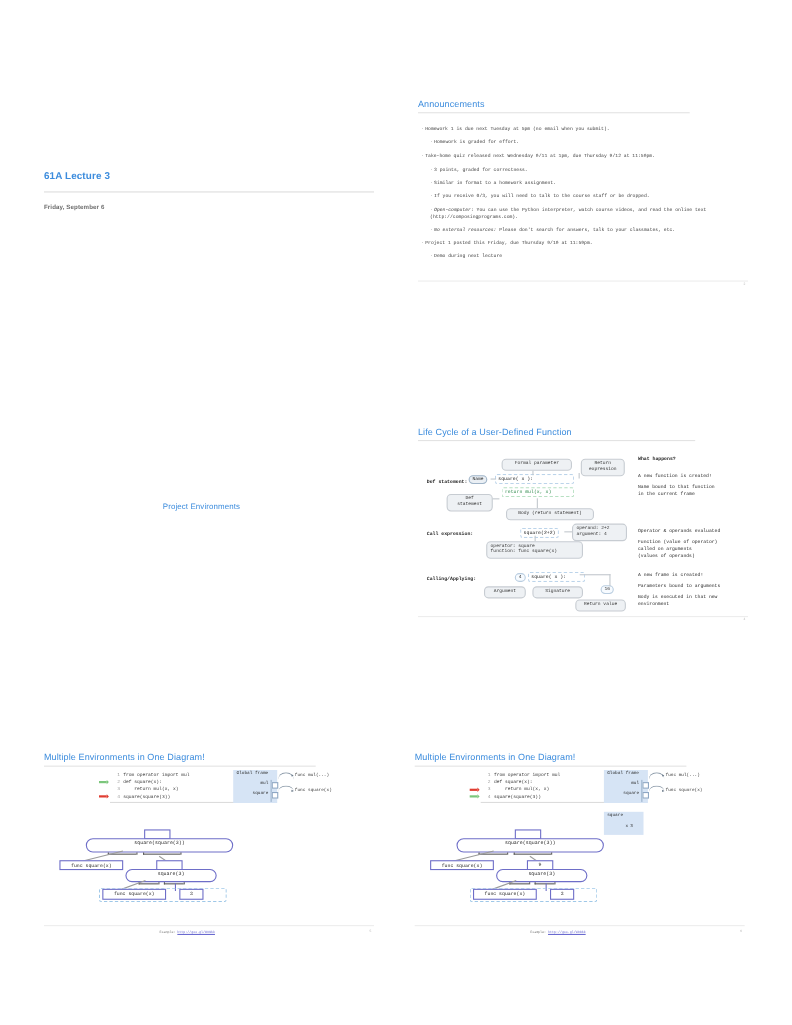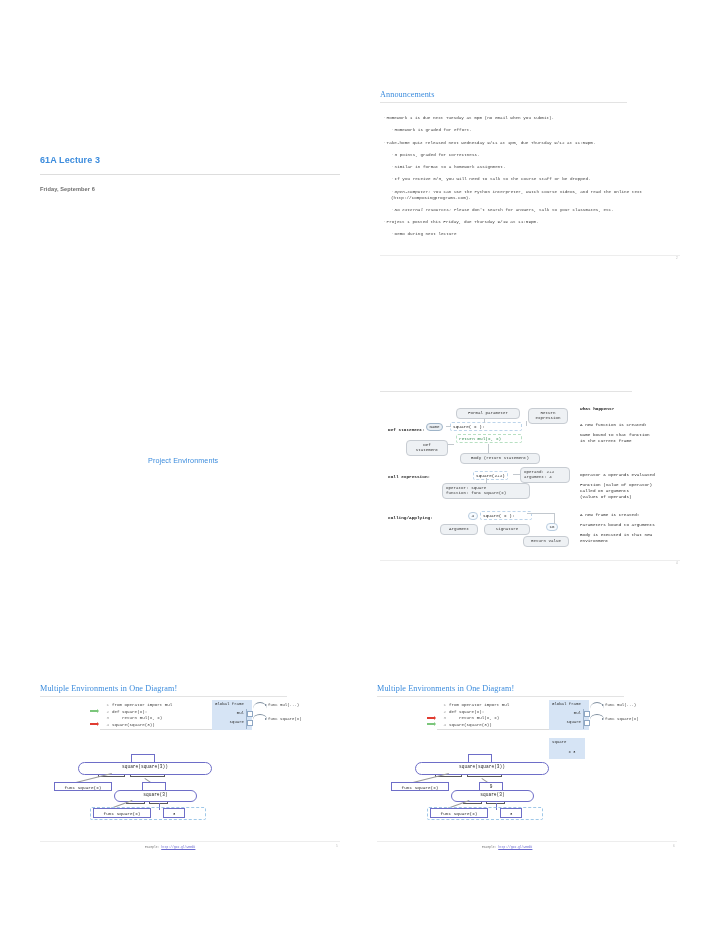--- a/index.html
+++ b/index.html
@@ -4,21 +4,21 @@
 <style>
   html,body{margin:0;padding:0;}
   body{
     width:720px;height:932px;background:#ffffff;
     font-family:"Liberation Sans", sans-serif;
     -webkit-font-smoothing:antialiased;
     position:relative;overflow:hidden;
   }
   .slide{position:absolute;}
   .slide-title{
-    color:#3c8cdd;font-size:8.2px;font-family:Liberation Serif, serif;
+    color:#3c8cdd;font-size:8.2px;font-family:Liberation Sans, sans-serif;
     letter-spacing:.1px;white-space:nowrap;
   }
   .title-rule{height:1px;background:#e3e3e3;margin-top:3px;}
   .page-num{position:absolute;font-size:3px;color:#b9b9b9;}
 
   
   #slide-lecture{left:40px;top:155px;width:300px;font-weight:bold;}
   #slide-lecture .big-title{
     color:#3c8cdd;font-size:9px;letter-spacing:.1px;
   }
@@ -202,20 +202,21 @@
     </div>
   <div class="foot-rule"></div>
   <div class="page-num" style="left:296px;top:166px;">2</div>
 </div>
 
 <div class="slide" id="slide-me">
   <div class="centered">Project Environments</div>
 </div>
 
 <div class="slide" id="slide-lc">
+  <div class="slide-title">Life Cycle of a User-Defined Function</div>
   <div class="title-rule"></div>
 
   <div class="lc-body">
 
     <div class="lc-label" style="left:8px;top:31px;">Def statement:</div>
 
     <div class="cal" style="left:76px;top:12px;width:64px;">Formal parameter</div>
     <div class="pill-dark" style="left:46px;top:27px;">Name</div>
     <div class="cal" style="left:148px;top:12px;width:40px;">Return
 expression</div>

